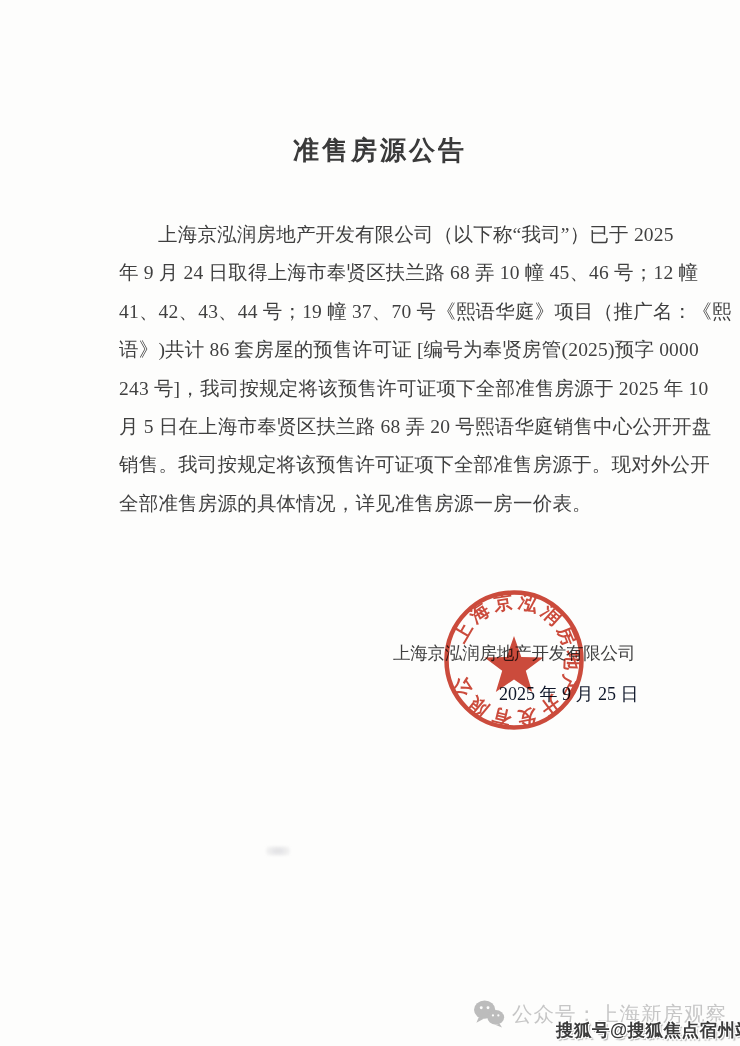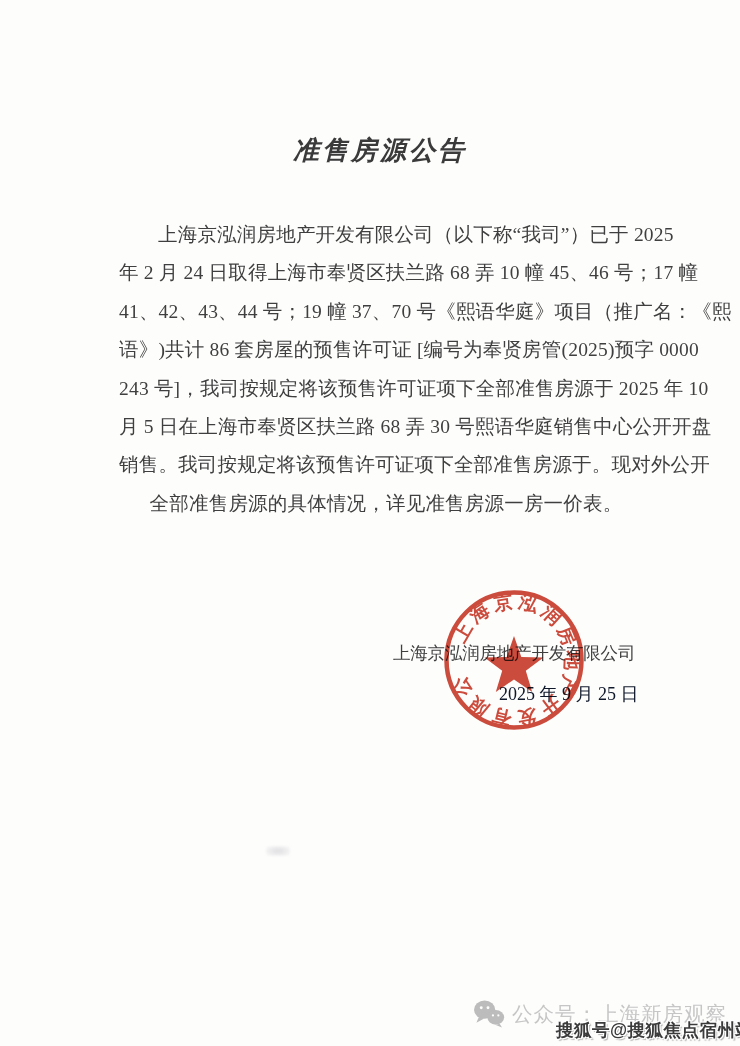--- a/index.html
+++ b/index.html
@@ -4,28 +4,28 @@
 <style>
   html,body { margin:0; padding:0; background:#ffffff; }
   .page {
     position:relative; width:740px; height:1046px;
     background:#fdfdfc; overflow:hidden;
     font-family:"Liberation Serif","DejaVu Serif",serif;
   }
   .title {
     position:absolute; top:133px; left:110px; width:540px; margin:0;
     text-align:center; font-size:26px; font-weight:600;
-    letter-spacing:3px; color:#3a3a3a;font-style:italic;
+    letter-spacing:3px; color:#3a3a3a;
   }
   .body-text {
     position:absolute; top:216px; left:119px; width:534px;
     font-size:19.5px; line-height:38.4px; color:#3f3f3f;
     letter-spacing:0.2px;
   }
-  .body-text .line { white-space:nowrap;text-align:center; }
+  .body-text .line { white-space:nowrap; }
   .body-text .line.indent { text-indent:2em; }
 
   .sig-company {
     position:absolute; top:641px; left:393px;
     font-size:17.5px; color:#3f3f3f; white-space:nowrap; letter-spacing:-0.2px;
   }
   .sig-date {
     position:absolute; top:682px; left:499px;
     font-size:18px; color:#0f172a; white-space:nowrap;
   }
@@ -58,25 +58,25 @@
 </style>
 </head>
 <body>
 
 <div class="page">
 
   <h1 class="title">准售房源公告</h1>
 
   <div class="body-text">
     <div class="line indent">上海京泓润房地产开发有限公司（以下称“我司”）已于 2025</div>
-    <div class="line">年 2 月 24 日取得上海市奉贤区扶兰路 68 弄 10 幢 45、46 号；17 幢</div>
+    <div class="line">年 9 月 24 日取得上海市奉贤区扶兰路 68 弄 10 幢 45、46 号；12 幢</div>
     <div class="line">41、42、43、44 号；19 幢 37、70 号《熙语华庭》项目（推广名：《熙</div>
     <div class="line">语》)共计 86 套房屋的预售许可证 [编号为奉贤房管(2025)预字 0000</div>
     <div class="line">243 号]，我司按规定将该预售许可证项下全部准售房源于 2025 年 10</div>
-    <div class="line">月 5 日在上海市奉贤区扶兰路 68 弄 30 号熙语华庭销售中心公开开盘</div>
+    <div class="line">月 5 日在上海市奉贤区扶兰路 68 弄 20 号熙语华庭销售中心公开开盘</div>
     <div class="line">销售。我司按规定将该预售许可证项下全部准售房源于。现对外公开</div>
     <div class="line">全部准售房源的具体情况，详见准售房源一房一价表。</div>
   </div>
 
   <div class="sig-company">上海京泓润房地产开发有限公司</div>
   <div class="sig-date">2025 年 9 月 25 日</div>
 
   <div class="seal">
     <svg viewBox="0 0 156 156" width="156" height="156">
       <defs>

